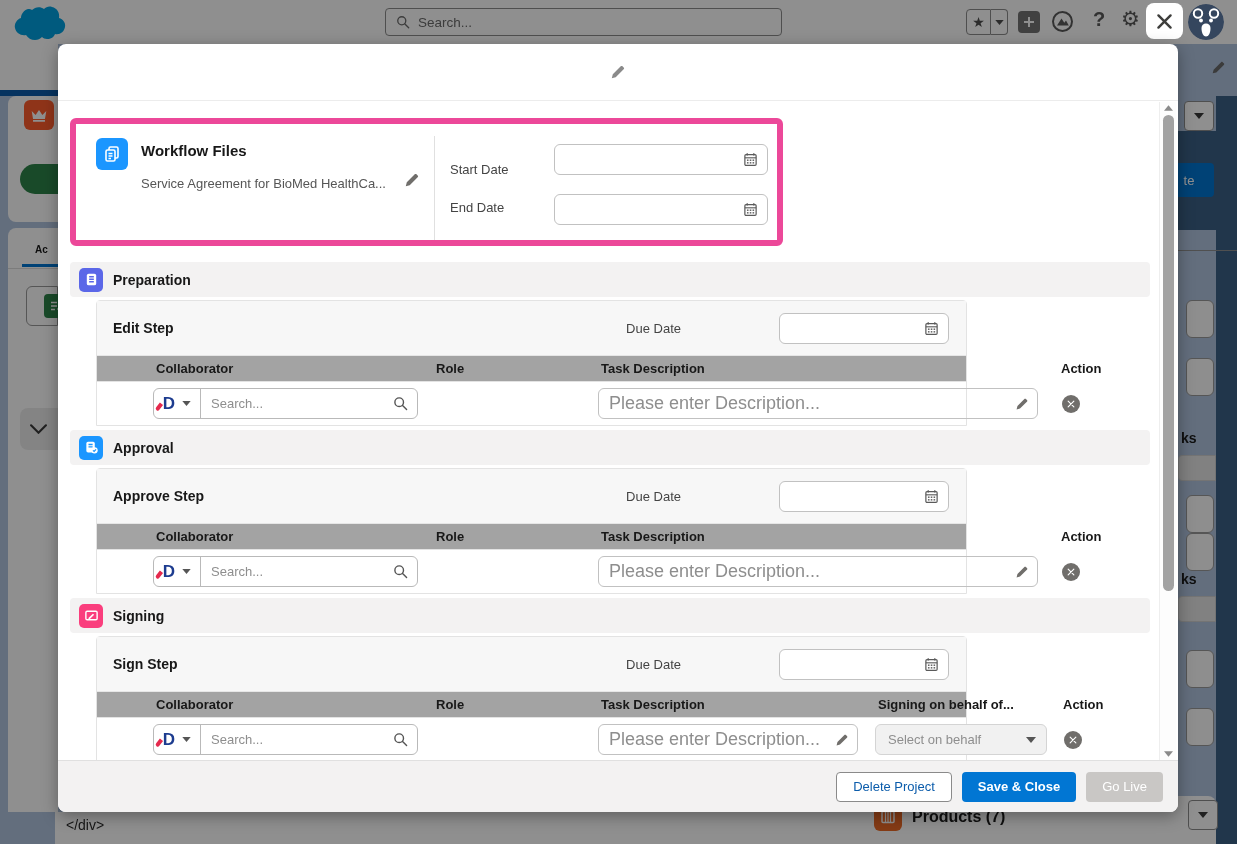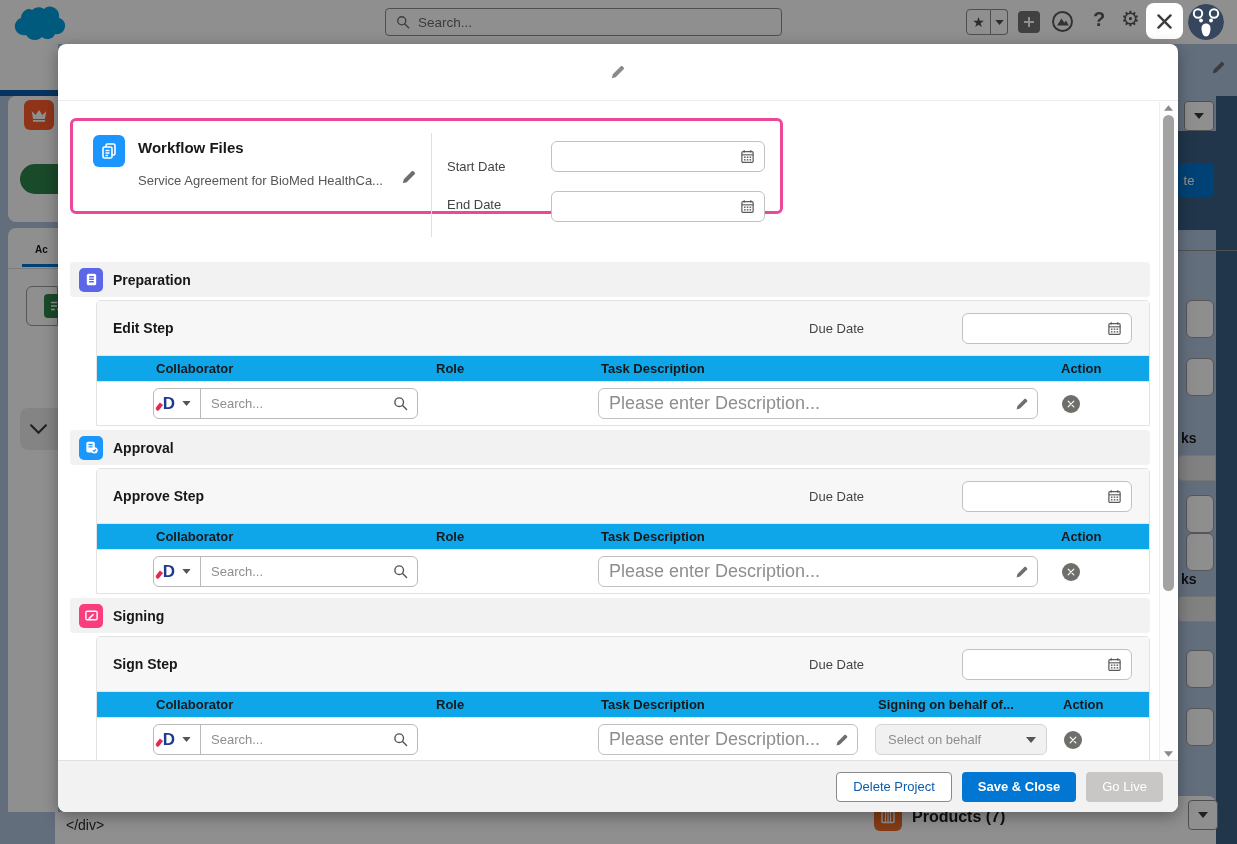--- a/index.html
+++ b/index.html
@@ -71,42 +71,42 @@
   .close-x { position:absolute; left:1146px; top:3px; width:37px; height:36px; background:#fff; border-radius:8px; display:flex; align-items:center; justify-content:center; color:#3e3e3c; cursor:pointer; }
   .avatar { position:absolute; left:1188px; top:4px; width:36px; height:36px; border-radius:50%; overflow:hidden; }
 
   .modal { position:absolute; left:58px; top:44px; width:1120px; height:768px; background:#fff; border-radius:8px; box-shadow:0 4px 16px rgba(0,0,0,.35); }
   .m-header { height:57px; display:flex; align-items:center; justify-content:center; gap:12px; border-bottom:1px solid #ececec; }
   .m-title { font-size:19px; color:#222; }
   .m-header .ic { color:#8a8a8a; }
   .m-body { position:absolute; top:58px; bottom:52px; left:0; right:22px; overflow:hidden; }
 
   
-  .wf-card { position:absolute; left:12px; top:16px; width:713px; height:96px; border:3px solid #ec4899; border-radius:6px; }
+  .wf-card { position:absolute; left:12px; top:16px; width:713px; height:128px; border:6px solid #ec4899; border-radius:6px; }
   .wf-tile { position:absolute; left:20px; top:14px; width:32px; height:32px; border-radius:6px; background:#1b96ff; display:flex; align-items:center; justify-content:center; }
   .wf-title { position:absolute; left:65px; top:18px; font-weight:bold; font-size:15px; color:#181818; }
   .wf-file { position:absolute; left:65px; top:52px; font-size:13px; color:#565656; max-width:255px; white-space:nowrap; overflow:hidden; }
   .wf-file-pencil { position:absolute; left:328px; top:48px; color:#706e6b; }
   .wf-div { position:absolute; left:358px; top:12px; width:1px; height:104px; background:#e0e0e0; }
   .wf-label { position:absolute; left:374px; font-size:13px; color:#444; }
   .dateinput { position:absolute; height:31px; border:1px solid #c1c1c1; border-radius:6px; background:#fff; display:flex; align-items:center; }
   .dateinput input { border:none; outline:none; flex:1; min-width:0; height:100%; padding:0 8px; font-size:13px; background:transparent; font-family:inherit; }
   .dateinput .cal { margin-right:9px; color:#5a5a5a; cursor:pointer; flex:none; }
 
   
   .sec-strip { position:absolute; left:12px; width:1080px; height:35px; background:#f3f2f2; border-radius:4px; display:flex; align-items:center; gap:10px; padding-left:9px; }
   .sec-tile { width:24px; height:24px; border-radius:5px; background:var(--tile); display:flex; align-items:center; justify-content:center; flex:none; }
   .sec-name { font-weight:bold; font-size:14px; color:#181818; }
 
-  .step { position:absolute; left:38px; width:1054px; border:1px solid #e3e3e3; border-radius:4px 4px 0 0; background:#fff; }
+  .step { position:absolute; left:38px; width:871px; border:1px solid #e3e3e3; border-radius:4px 4px 0 0; background:#fff; }
   .step-head { position:relative; height:55px; background:#f7f7f7; border-bottom:1px solid #e6e6e6; }
   .step-title { position:absolute; left:16px; top:19px; font-weight:bold; font-size:14px; color:#181818; }
   .due-label { position:absolute; right:285px; top:20px; font-size:13px; color:#444; }
   .step-head .dateinput { right:17px; top:12px; width:170px; }
-  .thead { display:grid; height:26px; align-items:center; background:#0ea5e9; border-bottom:1px solid #e3e3e3; font-weight:bold; font-size:13px; color:#181818; padding-left:56px; }
+  .thead { display:grid; height:26px; align-items:center; background:#a3a3a3; border-bottom:1px solid #e3e3e3; font-weight:bold; font-size:13px; color:#181818; padding-left:56px; }
   .grid4 { grid-template-columns:280px 165px 460px 1fr; }
   .grid5 { grid-template-columns:280px 165px 277px 185px 1fr; }
   .thead > div { padding-left:3px; }
   .trow { display:grid; height:43px; align-items:center; padding-left:56px; background:#fff; }
 
   .collab { width:265px; height:31px; border:1px solid #b9b9b9; border-radius:6px; display:flex; }
   .collab .dd { width:67px; border-right:1px solid #b9b9b9; display:flex; align-items:center; justify-content:center; gap:7px; cursor:pointer; }
   .dslogo { position:relative; font-weight:bold; font-size:17px; color:#1d3c8f; line-height:1; }
   .dslogo::before { content:""; position:absolute; left:-6px; bottom:1px; width:4px; height:8px; background:#e5294d; border-radius:0 0 3px 3px; transform:rotate(38deg); }
   .collab .dd .ic { color:#555; }

